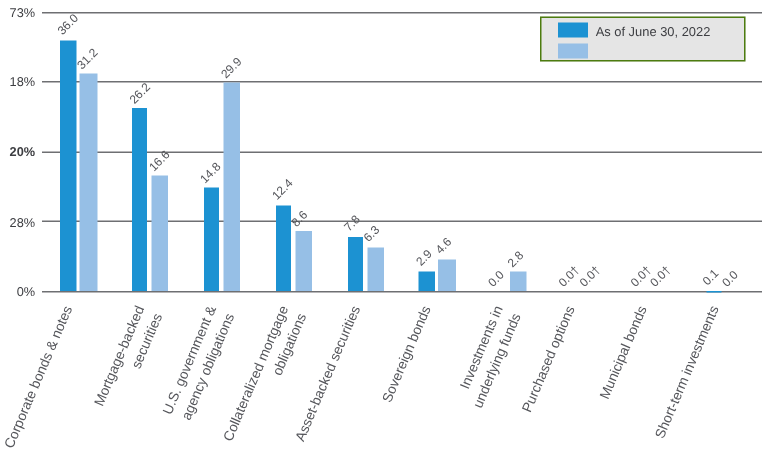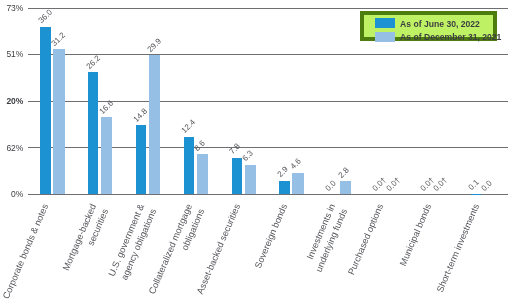--- a/index.html
+++ b/index.html
@@ -8,36 +8,36 @@
   #chart{position:absolute;left:0;top:0;width:511px;height:302px;overflow:hidden;
          transform:translateZ(0);}
   .gridline{position:absolute;height:1px;background:#6e6f72;}
   .ylabel{position:absolute;font-size:8.5px;color:#3d3e42;text-align:right;white-space:nowrap;}
   .bar{position:absolute;}
   .vlabel{position:absolute;font-size:8px;color:#55565b;white-space:nowrap;
           transform-origin:0 100%;transform:rotate(-45deg);}
   .xlabel{position:absolute;font-size:9.2px;color:#55565b;text-align:right;
           line-height:13.4px;white-space:nowrap;
           transform-origin:100% 0;transform:rotate(-67deg);}
-  #legend{position:absolute;border:4px solid #4d7c0f;background:#bef264;box-sizing:border-box;font-weight:bold;}
+  #legend{position:absolute;border:1px solid #4d7c0f;background:#e5e5e5;box-sizing:border-box;}
   .lg-sw{position:absolute;}
   .lg-tx{position:absolute;font-size:8.6px;color:#3d3e42;white-space:nowrap;}
 </style>
 </head>
 <body>
 
 <div id="chart">
     <div class="gridline" style="left: 27.8px; top: 194px; width: 480.4px;"></div>
     <div class="ylabel" style="left: 0px; width: 23.4px; top: 189.1px;">0%</div>
     <div class="gridline" style="left: 27.8px; top: 147px; width: 480.4px;"></div>
-    <div class="ylabel" style="left: 0px; width: 23.4px; top: 142.55px;">62%</div>
+    <div class="ylabel" style="left: 0px; width: 23.4px; top: 142.55px;">28%</div>
     <div class="gridline" style="left: 27.8px; top: 101px; width: 480.4px;"></div>
     <div class="ylabel" style="left: 0px; width: 23.4px; top: 96px; font-weight: bold;">20%</div>
     <div class="gridline" style="left: 27.8px; top: 54px; width: 480.4px;"></div>
-    <div class="ylabel" style="left: 0px; width: 23.4px; top: 49.45px;">51%</div>
+    <div class="ylabel" style="left: 0px; width: 23.4px; top: 49.45px;">18%</div>
     <div class="gridline" style="left: 27.8px; top: 8px; width: 480.4px;"></div>
     <div class="ylabel" style="left: 0px; width: 23.4px; top: 2.9px;">73%</div>
     <div class="bar" style="left: 40.3px; width: 10.3px; top: 26.72px; height: 167.58px; background: rgb(28, 146, 210);"></div>
     <div class="vlabel" style="left: 42.8px; top: 16.22px;">36.0</div>
     <div class="bar" style="left: 53.4px; width: 11.3px; top: 49.064px; height: 145.236px; background: rgb(150, 191, 230);"></div>
     <div class="vlabel" style="left: 55.9px; top: 38.564px;">31.2</div>
     <div class="xlabel" style="width: 300px; left: -259.7px; top: 202px;"><span>Corporate bonds &amp; notes</span></div>
     <div class="bar" style="left: 88.1px; width: 10.3px; top: 72.339px; height: 121.961px; background: rgb(28, 146, 210);"></div>
     <div class="vlabel" style="left: 90.6px; top: 61.839px;">26.2</div>
     <div class="bar" style="left: 101.2px; width: 11.3px; top: 117.027px; height: 77.273px; background: rgb(150, 191, 230);"></div>
@@ -74,15 +74,14 @@
     <div class="vlabel" style="left: 438.3px; top: 183.8px;">0.0†</div>
     <div class="xlabel" style="width: 300px; left: 122.7px; top: 202px;"><span>Municipal bonds</span></div>
     <div class="bar" style="left: 470.5px; width: 10.3px; top: 193.834px; height: 0.4655px; background: rgb(28, 146, 210);"></div>
     <div class="vlabel" style="left: 473px; top: 183.334px;">0.1</div>
     <div class="vlabel" style="left: 486.1px; top: 183.8px;">0.0</div>
     <div class="xlabel" style="width: 300px; left: 170.5px; top: 202px;"><span>Short-term investments</span></div>
     <div id="legend" style="left: 360.3px; top: 11.2px; width: 136.5px; height: 29.4px;">
       <div class="lg-sw" style="left: 10.5px; top: 2.9px; width: 20.4px; height: 10.2px; background: rgb(28, 146, 210);"></div>
       <div class="lg-tx" style="left: 35.8px; top: 3.7px;">As of June 30, 2022</div>
       <div class="lg-sw" style="left: 10.5px; top: 16.8px; width: 20.4px; height: 10.2px; background: rgb(150, 191, 230);"></div>
-      <div class="lg-tx" style="left: 35.8px; top: 16.9px;">As of December 31, 2021</div>
     </div>
   </div>
 
 </body></html>

